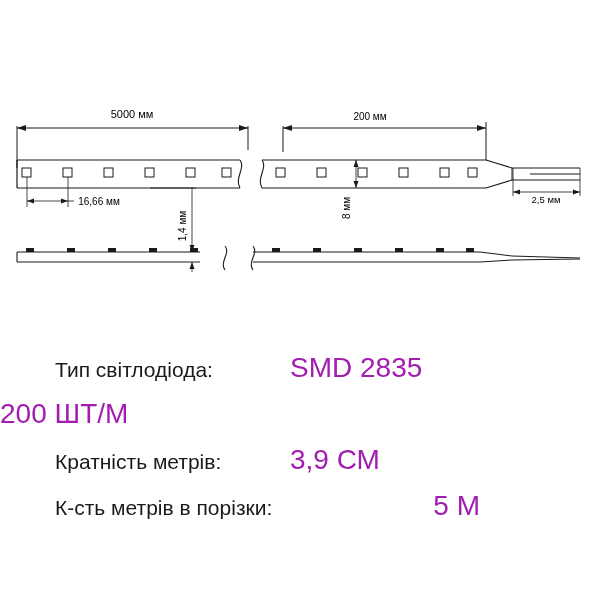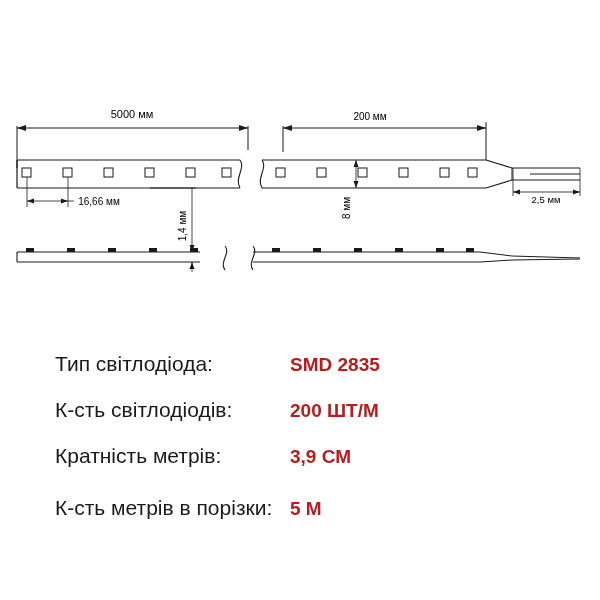--- a/index.html
+++ b/index.html
@@ -39,29 +39,28 @@
     padding-left: 55px;
     box-sizing: border-box;
     font-size: 21px;
     font-weight: normal;
     color: #1a1a1a;
     white-space: nowrap;
   }
   .spec-value {
     width: 245px;
     text-align: left;
-    font-size: 19px;
-    font-weight: bold;
-    color: #b91c1c;
+    font-size: 28px;
+    font-weight: normal;
+    color: #a21caf;
     white-space: nowrap;
   }
   .spec-value.center {
-    text-align: left;
+    text-align: right;
     width: 190px;
-    margin-top: 8px;
   }
   svg text {
     font-family: "Liberation Sans", sans-serif;
     fill: #000000;
   }
 </style>
 </head>
 <body>
 
 <div id="diagram-wrap">
@@ -193,21 +192,20 @@
 
   </svg>
 </div>
 
 <div id="spec-table">
   <div class="spec-row">
     <div class="spec-label">Тип світлодіода:</div>
     <div class="spec-value">SMD 2835</div>
   </div>
   <div class="spec-row">
-    <div class="spec-label">К-сть світлодіодів:</div>
     <div class="spec-value">200 ШТ/М</div>
   </div>
   <div class="spec-row">
     <div class="spec-label">Кратність метрів:</div>
     <div class="spec-value">3,9 СМ</div>
   </div>
   <div class="spec-row">
     <div class="spec-label">К-сть метрів в порізки:</div>
     <div class="spec-value center">5 М</div>
   </div>

